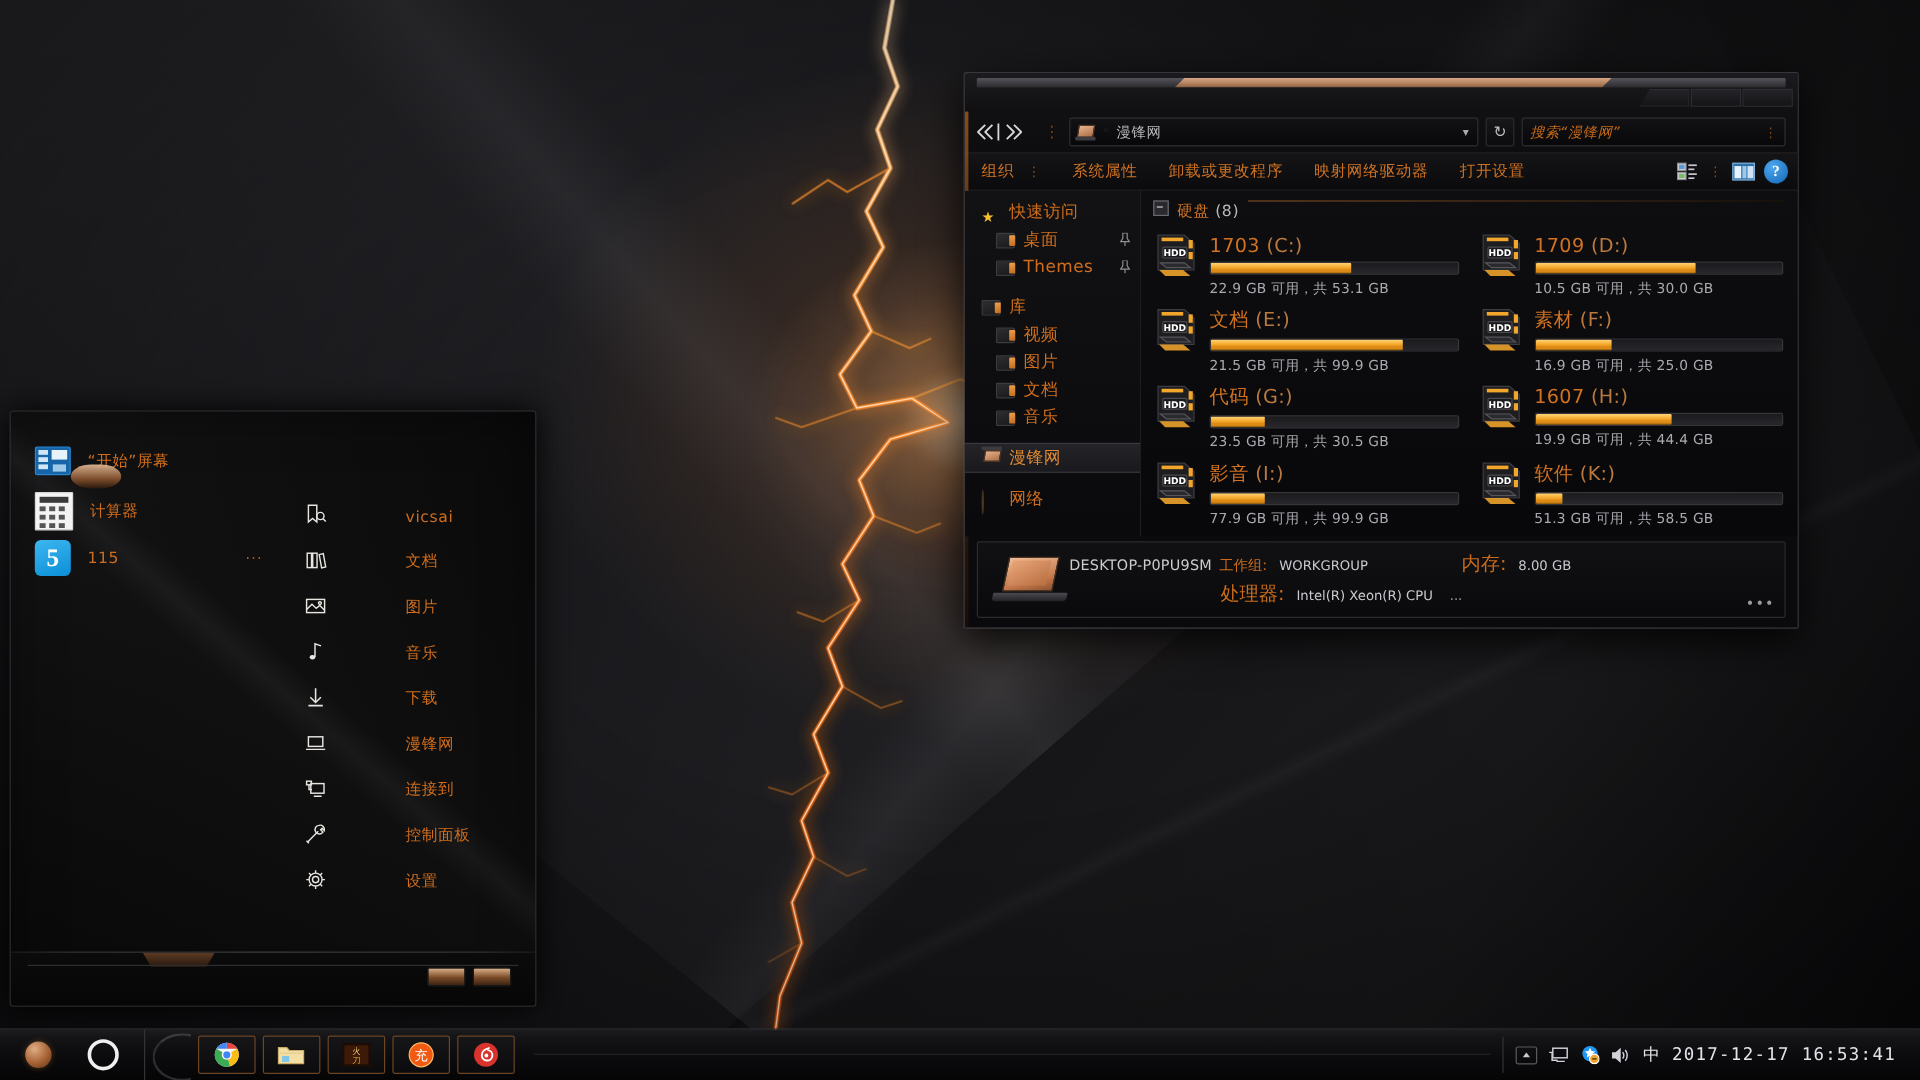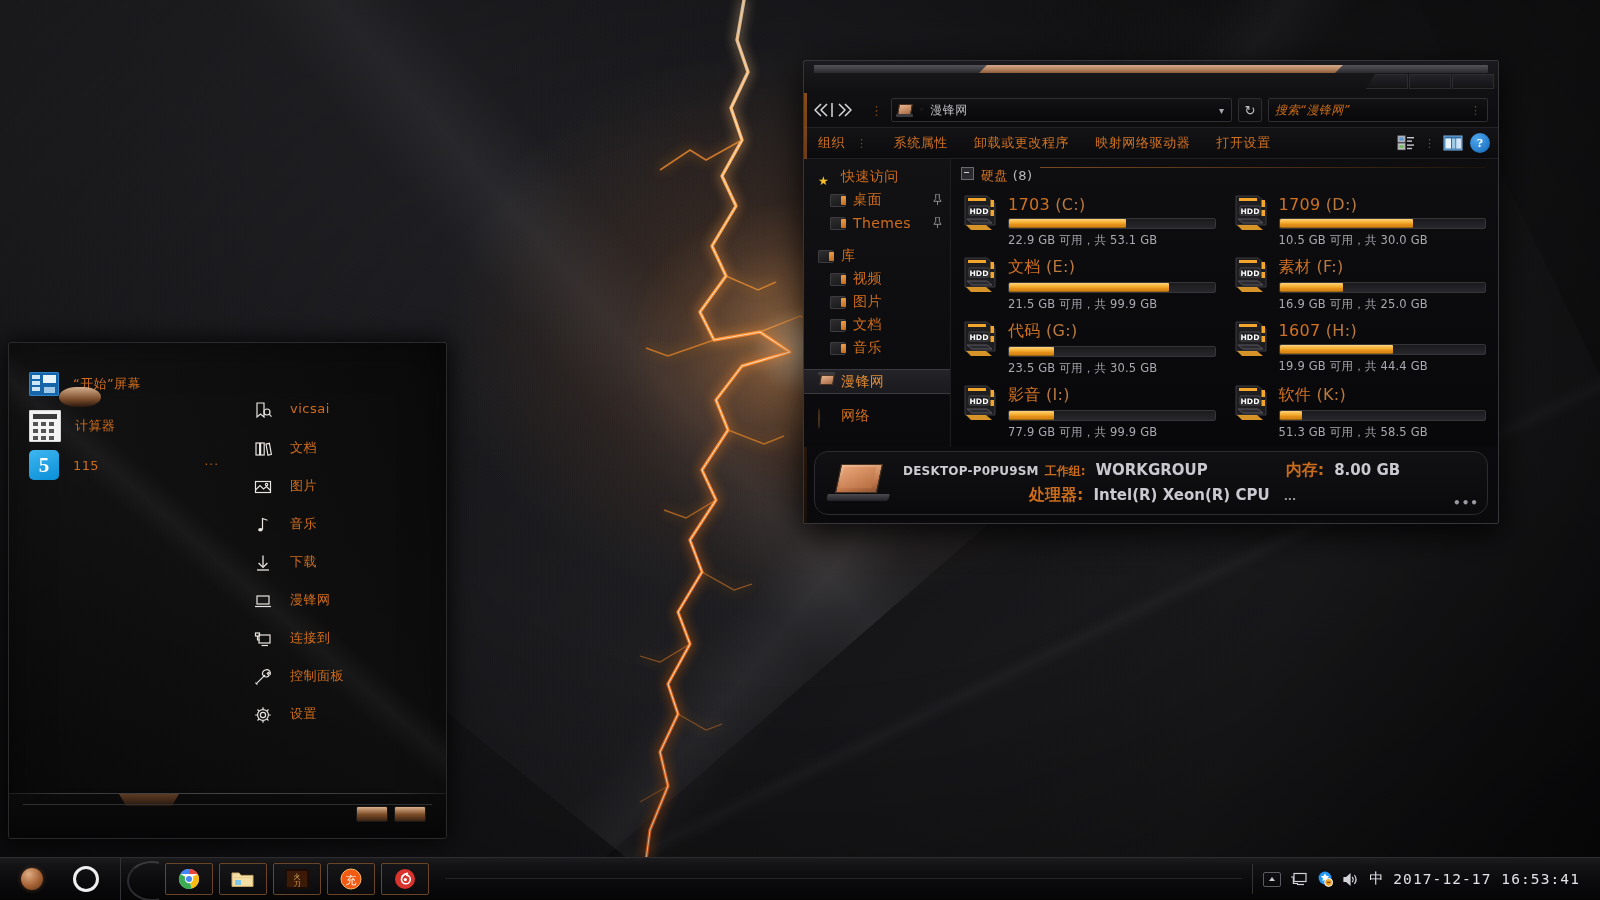--- a/index.html
+++ b/index.html
@@ -76,21 +76,21 @@
   .ic-calc{width:30px;height:30px;flex:0 0 auto;background:#f4f4f4;border:1px solid #d6d6d6;position:relative;border-radius:1px;}
   .ic-calc::before{content:"";position:absolute;left:3px;top:3px;right:3px;height:5px;background:#3a3a3a;}
   .ic-calc::after{content:"";position:absolute;left:3px;top:11px;width:5px;height:4px;background:#555;
     box-shadow:8px 0 0 #555,16px 0 0 #555, 0 7px 0 #555,8px 7px 0 #555,16px 7px 0 #555, 0 14px 0 #555,8px 14px 0 #555,16px 14px 0 #555;}
 
   .ic-115{width:30px;height:30px;flex:0 0 auto;border-radius:5px;
     background:linear-gradient(160deg,#3eb6f0,#0a8fd8);
     color:#fff;font-size:21px;font-weight:600;display:flex;align-items:center;justify-content:center;
     font-family:"Liberation Serif",serif;}
 
-  .sm-ritem{display:flex;align-items:flex-start;height:38px;padding-left:12px;cursor:default;}
+  .sm-ritem{display:flex;align-items:flex-end;height:38px;padding-left:12px;cursor:default;gap:48px;}
   .sm-ritem .rlbl{color:#cf6d1c;font-size:13px;margin-left:17px;letter-spacing:.5px;}
   .sm-ricon{width:20px;height:20px;flex:0 0 auto;position:relative;color:#e9e5e0;}
   .sm-ricon svg{display:block;}
 
   .sm-divider{position:absolute;left:0;right:0;top:450px;height:1px;background:linear-gradient(to right,#1d1d1f,#3a3a3c 12%,#444447 50%,#3a3a3c 88%,#1d1d1f);}
   .sm-footer{position:absolute;left:0;right:0;top:451px;height:44px;
     background:linear-gradient(180deg,#0b0b0c,#060606);}
   .sm-fnotch{position:absolute;top:0;height:12px;width:120px;
     background:linear-gradient(180deg,#6b4327,#2a1a0f);clip-path:polygon(0 0,100% 0,88% 100%,12% 100%);opacity:.85;}
   .sm-fnotch.n1{left:110px;width:60px;}
@@ -199,34 +199,34 @@
   .drive-name{color:#d07222;font-size:16px;letter-spacing:.3px;white-space:nowrap;}
   .drive-name .letter{color:#b9793f;}
   .bar-outer{margin-top:4px;height:9px;border-radius:2px;
     background:linear-gradient(180deg,#1b1b1e,#28282c);border:1px solid #35353a;overflow:hidden;}
   .bar-fill{height:100%;border-radius:1px;
     background:linear-gradient(180deg,#ffd37a 0%,#f5ac2e 42%,#e08c17 65%,#d08512 100%);
     box-shadow:inset 0 -1px 0 rgba(0,0,0,.25);}
   .drive-sub{margin-top:4px;color:#a9a9b0;font-size:11.5px;white-space:nowrap;letter-spacing:.2px;}
 
   .ex-details{position:absolute;left:10px;right:10px;bottom:8px;height:62px;
-    background:linear-gradient(180deg,#111113,#0a0a0c);border:1px solid #2b2b30;border-radius:14px;
-    display:flex;align-items:center;padding:0 12px;gap:14px;font-weight:bold;}
+    background:linear-gradient(180deg,#111113,#0a0a0c);border:1px solid #2b2b30;border-radius:2px;
+    display:flex;align-items:center;padding:0 12px;gap:2px;}
   .det-ico{width:62px;height:40px;flex:0 0 auto;position:relative;}
   .det-ico .lid{position:absolute;left:11px;top:1px;width:40px;height:27px;
     background:linear-gradient(165deg,#f0bd96,#c1764a 70%,#8d5330);transform:skewX(-12deg);border:1px solid #4b3424;}
   .det-ico .scr{position:absolute;left:15px;top:4px;width:32px;height:21px;
     background:linear-gradient(150deg,#e8a477,#b86f41);transform:skewX(-12deg);}
   .det-ico .base{position:absolute;left:0;bottom:2px;width:62px;height:7px;
     background:linear-gradient(180deg,#4a4a50,#222226);border-radius:1px 1px 3px 3px;transform:skewX(-12deg);}
   .det-text{flex:1;}
   .det-row{display:flex;align-items:baseline;gap:0;line-height:1.55;}
   .det-name{color:#cbcbd0;font-size:12px;letter-spacing:.2px;}
   .det-k{color:#c96c1c;font-size:12px;margin-left:6px;}
-  .det-v{color:#c9c9cf;font-size:15px;margin-left:10px;}
+  .det-v{color:#c9c9cf;font-size:11px;margin-left:10px;}
   .det-k2{color:#c96c1c;font-size:16px;}
   .det-sp{display:inline-block;width:78px;}
   .det-dots{color:#9a9aa0;font-size:11px;margin-left:14px;}
   .det-corner{position:absolute;right:8px;bottom:4px;color:#9a9aa0;font-size:12px;letter-spacing:1px;}
 
   
   #taskbar{position:absolute;left:0;bottom:0;width:1600px;height:42px;
     background:linear-gradient(180deg,#1c1c1e 0%,#131315 18%,#0a0a0c 60%,#050506 100%);
     border-top:1px solid #2e2e32;display:flex;align-items:center;}
   .tb-seg{position:relative;height:42px;display:flex;align-items:center;}

